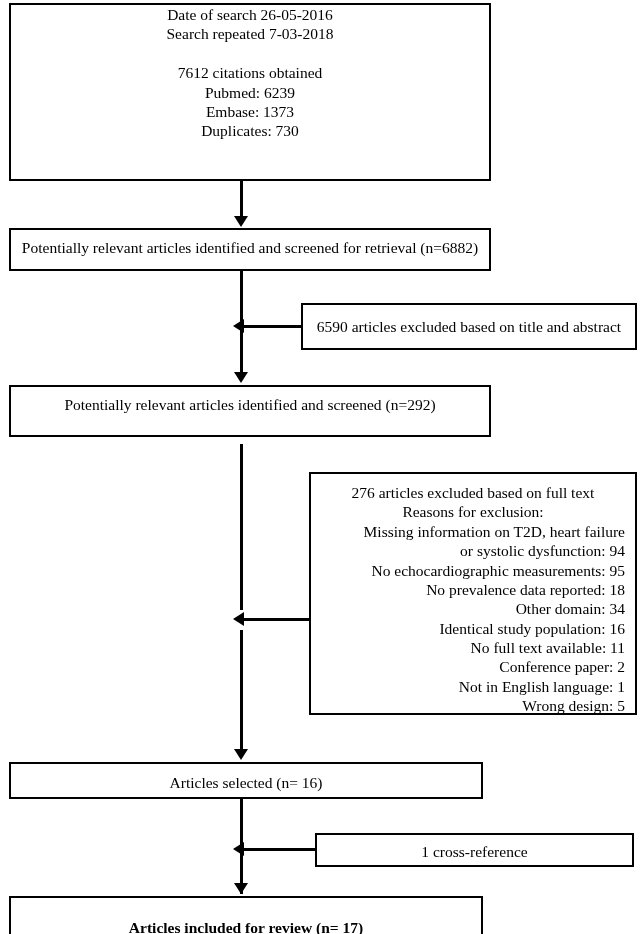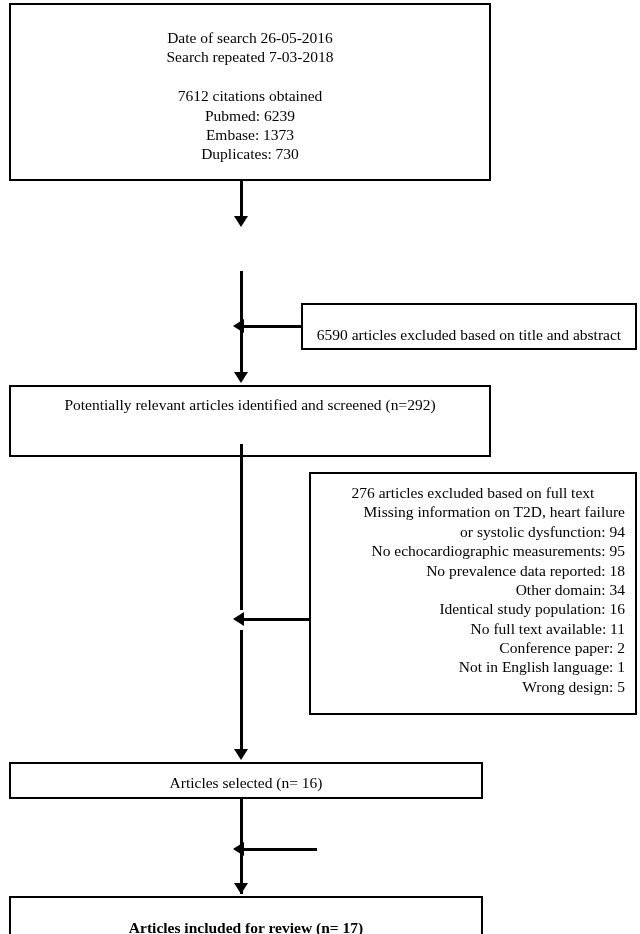--- a/index.html
+++ b/index.html
@@ -34,32 +34,32 @@
   .left-text {
     text-align: right;
   }
   .bold-text {
     font-weight: bold;
   }
 
   
   #node-search-summary {
     left: 9px; top: 3px; width: 482px; height: 178px;
-    padding-top: 23px;
+    padding-top: 0;
   }
   #node-screened-retrieval {
     left: 9px; top: 228px; width: 482px; height: 43px;
     padding-top: 8px;
   }
   #node-excluded-title-abstract {
     left: 301px; top: 303px; width: 336px; height: 47px;
-    padding-top: 20px;
+    padding-top: 12px;
   }
   #node-screened {
-    left: 9px; top: 385px; width: 482px; height: 72px;
+    left: 9px; top: 385px; width: 482px; height: 52px;
     padding-top: 8px;
   }
   #node-excluded-fulltext {
     left: 309px; top: 472px; width: 328px; height: 243px;
     padding: 9px 10px 0 10px;
   }
   #node-articles-selected {
     left: 9px; top: 762px; width: 474px; height: 37px;
     padding-top: 9px;
   }
@@ -132,20 +132,23 @@
 
 7612 citations obtained
 Pubmed: 6239
 Embase: 1373
 Duplicates: 730</span>
   </div>
 
   <div class="connector-line v-line" id="edge1-line"></div>
   <div class="arrow-down" id="edge1-arrow"></div>
 
+  <div class="node" id="node-screened-retrieval">
+    <span class="node-text center-text">Potentially relevant articles identified and screened for retrieval (n=6882)</span>
+  </div>
 
   <div class="connector-line v-line" id="edge2-line"></div>
   <div class="arrow-down" id="edge2-arrow"></div>
 
   <div class="connector-line h-line" id="feeder1-line"></div>
   <div class="arrow-left" id="feeder1-arrow"></div>
   <div class="node" id="node-excluded-title-abstract">
     <span class="node-text center-text">6590 articles excluded based on title and abstract</span>
   </div>
 
@@ -154,20 +157,21 @@
   </div>
 
   <div class="connector-line v-line" id="edge3-line"></div>
   <div class="connector-line v-line" id="edge4-line"></div>
   <div class="arrow-down" id="edge3-arrow"></div>
 
   <div class="connector-line h-line" id="feeder2-line"></div>
   <div class="arrow-left" id="feeder2-arrow"></div>
   <div class="node" id="node-excluded-fulltext">
     <span class="node-text center-text">276 articles excluded based on full text</span>
+    <span class="node-text center-text">Reasons for exclusion:</span>
     <span class="node-text left-text">Missing information on T2D, heart failure
 or systolic dysfunction: 94
 No echocardiographic measurements: 95
 No prevalence data reported: 18
 Other domain: 34
 Identical study population: 16
 No full text available: 11
 Conference paper: 2
 Not in English language: 1
 Wrong design: 5</span>
@@ -175,18 +179,21 @@
 
   <div class="node" id="node-articles-selected">
     <span class="node-text center-text">Articles selected (n= 16)</span>
   </div>
 
   <div class="connector-line v-line" id="edge5-line"></div>
   <div class="arrow-down" id="edge5-arrow"></div>
 
   <div class="connector-line h-line" id="feeder3-line"></div>
   <div class="arrow-left" id="feeder3-arrow"></div>
+  <div class="node" id="node-cross-reference">
+    <span class="node-text center-text">1 cross-reference</span>
+  </div>
 
   <div class="node" id="node-articles-included">
     <span class="node-text center-text bold-text">Articles included for review (n= 17)</span>
   </div>
 
 </div>
 
 </body></html>

